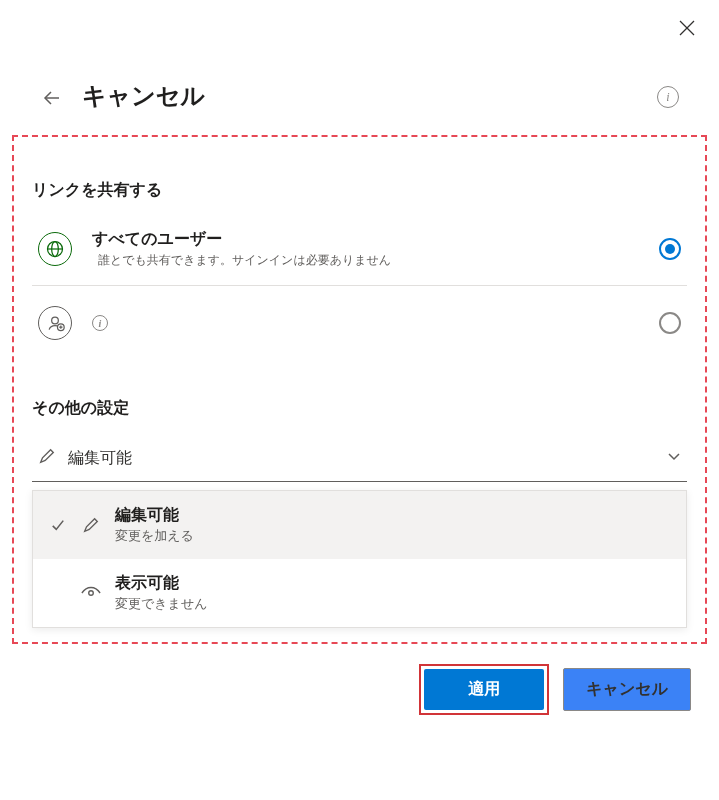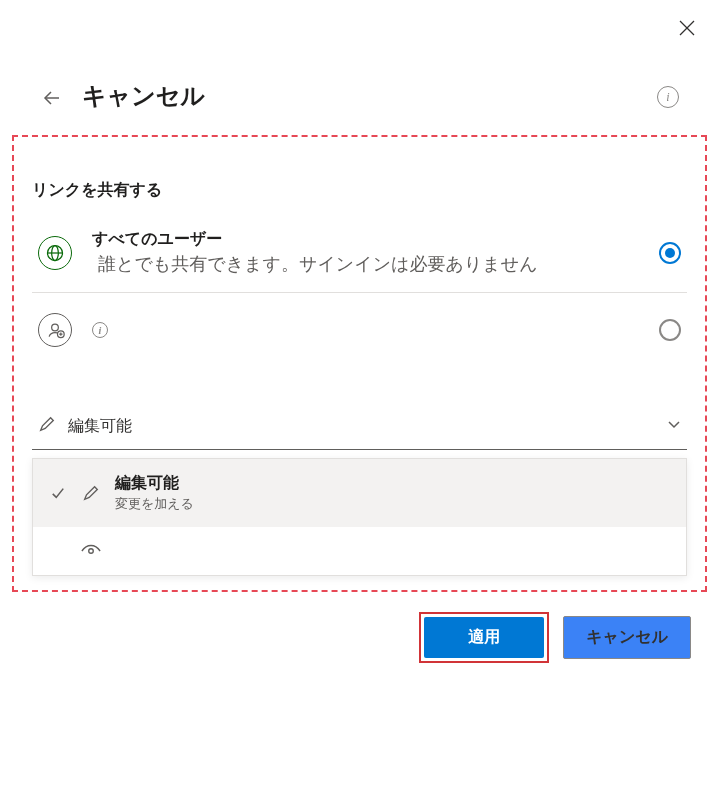--- a/index.html
+++ b/index.html
@@ -110,21 +110,21 @@
     .option-texts { flex: 1; }
     .option-title {
       font-size: 16px;
       font-weight: 600;
       color: #201f1e;
       display: flex;
       align-items: center;
       gap: 6px;
     }
     .option-desc {
-      font-size: 18px;
+      font-size: 12px;
       color: #605e5c;
       margin-top: 2px;
       padding-left: 6px;
     }
     .radio {
       width: 22px;
       height: 22px;
       border-radius: 50%;
       flex-shrink: 0;
     }
@@ -316,20 +316,21 @@
     </div>
     <div class="option-texts">
       <div class="option-title">
         <span class="mini-info">i</span>
       </div>
     </div>
     <div class="radio unselected"></div>
   </div>
 
   <div class="other-settings">
+    <div class="section-title">その他の設定</div>
 
     <div class="dropdown-header">
       <span>
         <svg viewBox="0 0 20 20" width="18" height="18" fill="none" stroke="#605e5c" stroke-width="1.5">
           <path d="M3 17l2-5L14 3l3 3-9 9-5 2z"></path>
         </svg>
       </span>
       <span class="label">編集可能</span>
       <span>
         <svg class="chevron" viewBox="0 0 14 14" fill="none" stroke="#605e5c" stroke-width="1.5">
@@ -358,20 +359,24 @@
       </div>
 
       <div class="dropdown-item">
         <div class="check-slot"></div>
         <div class="item-icon">
           <svg viewBox="0 0 22 14" width="20" height="14" fill="none" stroke="#605e5c" stroke-width="1.5">
             <path d="M1 7s4-6 10-6 10 6 10 6"></path>
             <circle cx="11" cy="7" r="2.5"></circle>
           </svg>
         </div>
+        <div class="item-texts">
+          <div class="item-title">表示可能</div>
+          <div class="item-desc">変更できません</div>
+        </div>
       </div>
 
     </div>
   </div>
 
 </div>
 
 <div class="footer">
   <span class="btn-primary-wrap">
     <button class="btn btn-primary">適用</button>

